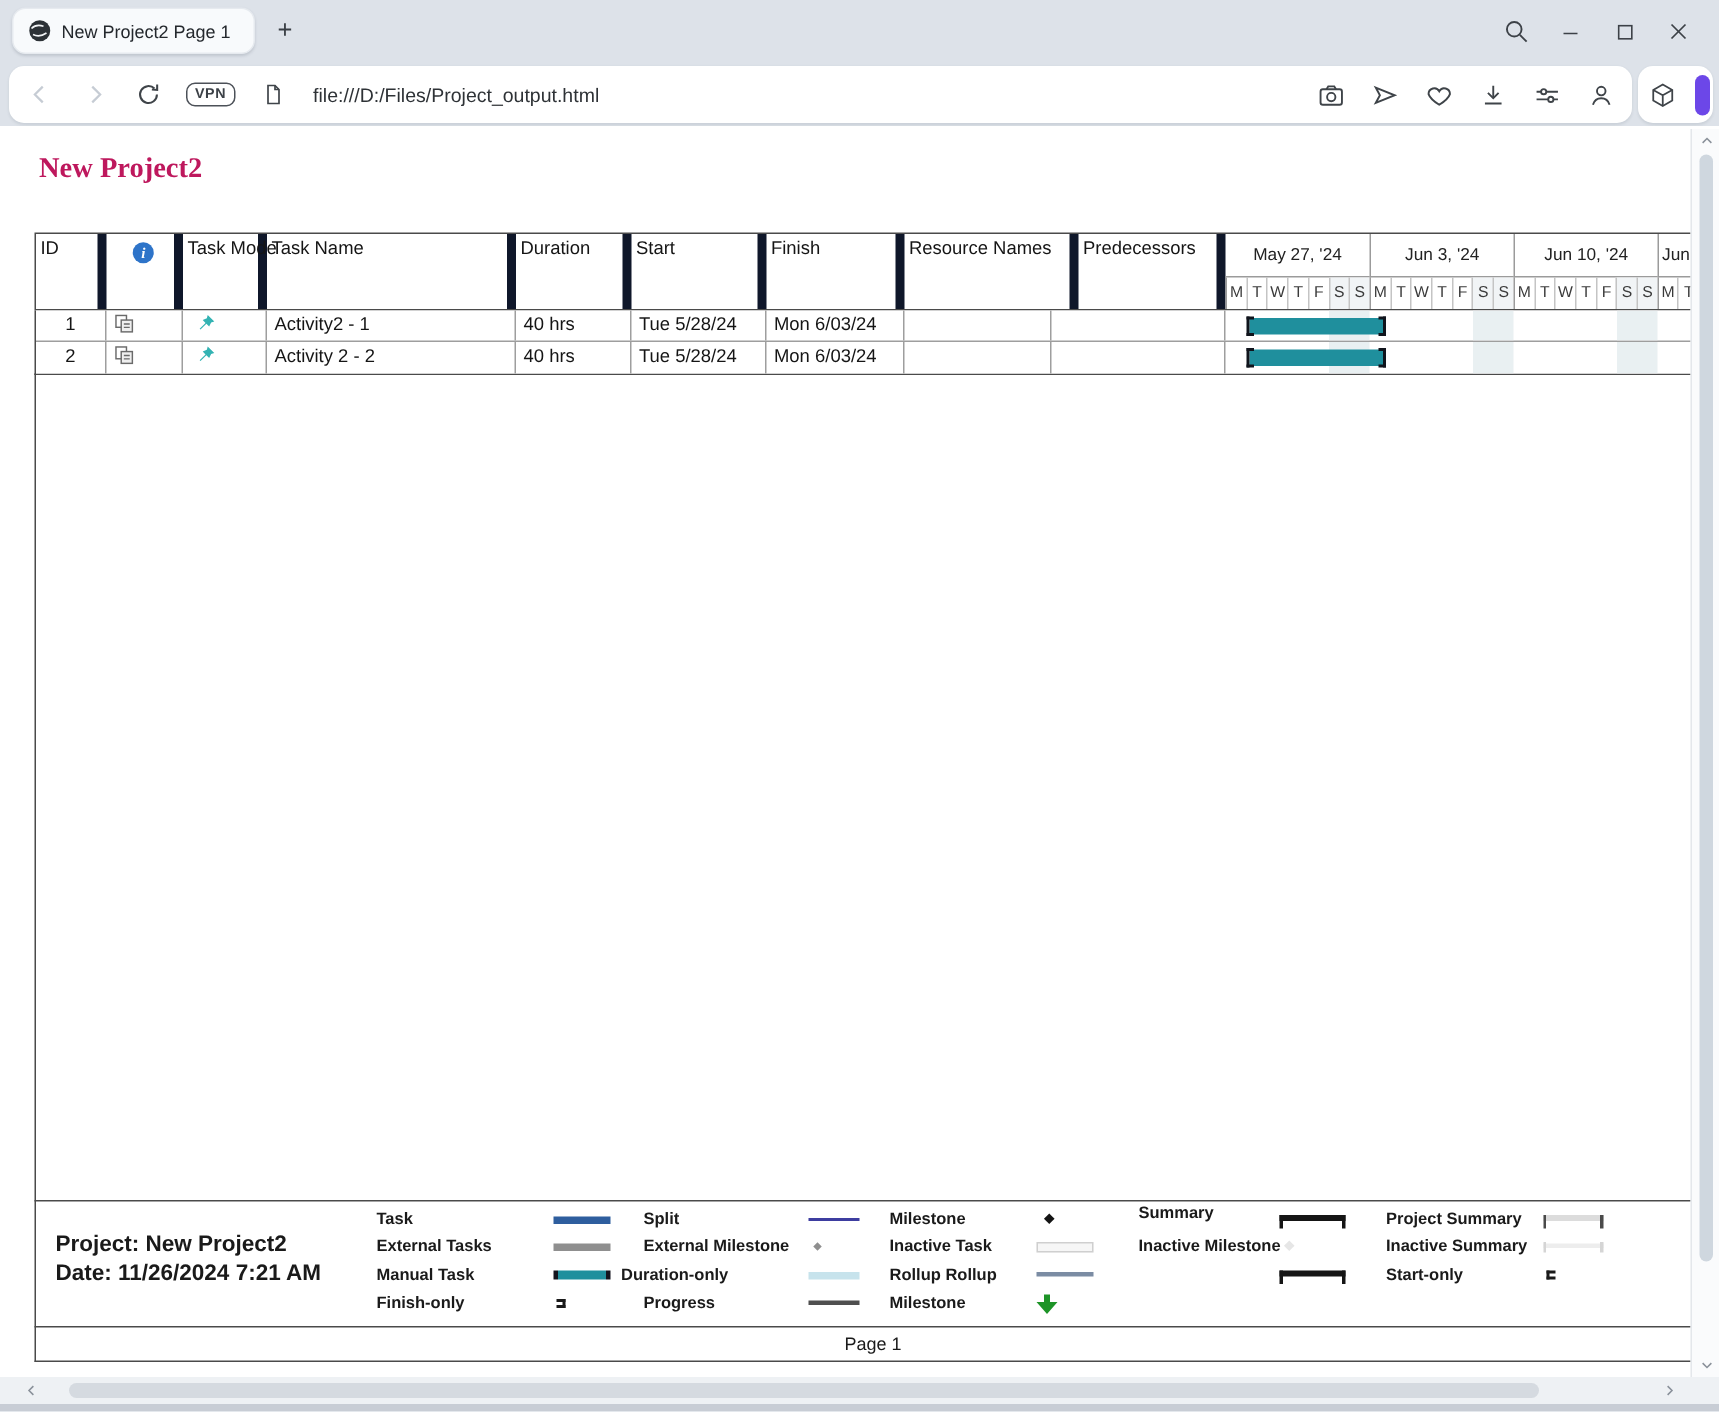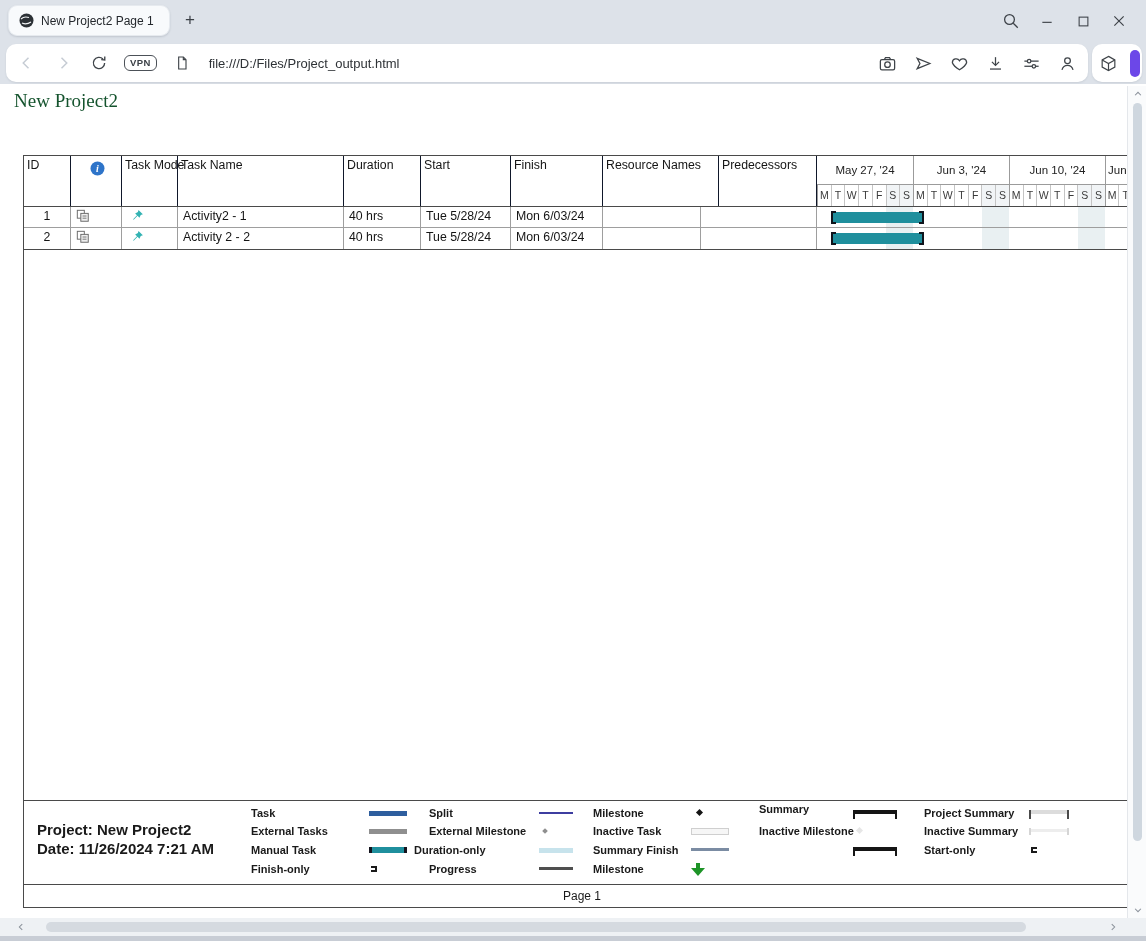--- a/index.html
+++ b/index.html
@@ -39,28 +39,28 @@
     border:1.6px solid #4c5158;border-radius:6px;color:#3c4147;
     font-size:9.5px;font-weight:bold;letter-spacing:.4px;padding:2px 5px;line-height:1;
   }
   .url{font-size:13px;color:#2e3236;flex:0 1 auto;white-space:nowrap;margin-left:2px;}
   .tool-spacer{flex:1;}
   .icon-btn{width:22px;height:22px;display:flex;align-items:center;justify-content:center;flex:0 0 auto;}
   .pill{width:10px;height:27px;border-radius:5px;background:#6c47e8;flex:0 0 auto;margin-left:6px;}
   
   .content{position:absolute;left:0;top:84px;width:1146px;height:834px;background:#fff;}
   h1.page-title{
-    position:absolute;left:10px;top:2px;margin:4px;
+    position:absolute;left:10px;top:2px;margin:16px;
     font-family:"Liberation Serif","DejaVu Serif",serif;
-    font-size:19px;font-weight:normal;color:#14532d;
+    font-size:19px;font-weight:bold;color:#be185d;
   }
   
   .mpp{position:absolute;left:23px;top:71px;width:1190px;font-size:12.3px;color:#151515;}
   .thead{display:flex;height:52px;border:1px solid #4a4a4a;border-bottom:1px solid #4a4a4a;box-sizing:border-box;background:#fff;}
-  .hcell{border-right:1px solid #0f172a;box-sizing:border-box;padding:2px 0 0 3px;overflow:visible;white-space:nowrap;}
+  .hcell{border-right:6px solid #0f172a;box-sizing:border-box;padding:2px 0 0 3px;overflow:visible;white-space:nowrap;}
   .c-id{width:47px;} .c-info{width:51px;text-align:center;} .c-mode{width:56px;}
   .c-name{width:166px;} .c-dur{width:77px;} .c-start{width:90px;} .c-fin{width:92px;}
   .c-pred{width:98px;} .c-res{width:116px;}
   .h-gantt{flex:1;display:flex;flex-direction:column;padding:0;border-right:none;}
   .wk-row{display:flex;height:30px;}
   .wk-cell{width:96px;box-sizing:border-box;border-left:1px solid #9b9b9b;border-bottom:1px solid #9b9b9b;
     font-size:11.5px;display:flex;align-items:center;justify-content:center;color:#222;white-space:nowrap;overflow:hidden;}
   .wk-cell:first-child{border-left:none;}
   .day-row{display:flex;height:22px;}
   .day-cell{width:13.714px;box-sizing:border-box;border-left:1px solid #c4c4c4;
@@ -374,21 +374,21 @@
         <div class="lg-label" style="left: 405px; top: 23px;">External Milestone</div>
         <div class="sw sw-ext-milestone" style="left: 515px; top: 23px; width: 34px;"></div>
         <div class="lg-label" style="left: 390px; top: 42px;">Duration-only</div>
         <div class="sw sw-duration-only" style="left: 515px; top: 42px; width: 34px;"></div>
         <div class="lg-label" style="left: 405px; top: 61px;">Progress</div>
         <div class="sw sw-progress" style="left: 515px; top: 61px; width: 34px;"></div>
         <div class="lg-label" style="left: 569px; top: 5px;">Milestone</div>
         <div class="sw sw-milestone" style="left: 667px; top: 5px; width: 38px;"></div>
         <div class="lg-label" style="left: 569px; top: 23px;">Inactive Task</div>
         <div class="sw sw-inactive-task" style="left: 667px; top: 23px; width: 38px;"></div>
-        <div class="lg-label" style="left: 569px; top: 42px;">Summary Finish</div>
+        <div class="lg-label" style="left: 569px; top: 42px;">Rollup Rollup</div>
         <div class="sw sw-summary-rollup" style="left: 667px; top: 42px; width: 38px;"></div>
         <div class="lg-label" style="left: 569px; top: 61px;">Milestone</div>
         <div class="sw sw-deadline" style="left: 667px; top: 61px; width: 38px;"></div>
         <div class="lg-label" style="left: 735px; top: 1px;">Summary</div>
         <div class="sw sw-summary" style="left: 829px; top: 5px; width: 44px;"></div>
         <div class="lg-label" style="left: 735px; top: 23px;">Inactive Milestone</div>
         <div class="sw sw-inactive-milestone" style="left: 829px; top: 23px; width: 44px;"></div>
         <div class="lg-label" style="left: 735px; top: 42px; margin-top: 46px;">Manual Summary</div>
         <div class="sw sw-manual-summary" style="left: 829px; top: 42px; width: 44px;"></div>
         <div class="lg-label" style="left: 900px; top: 5px;">Project Summary</div>

